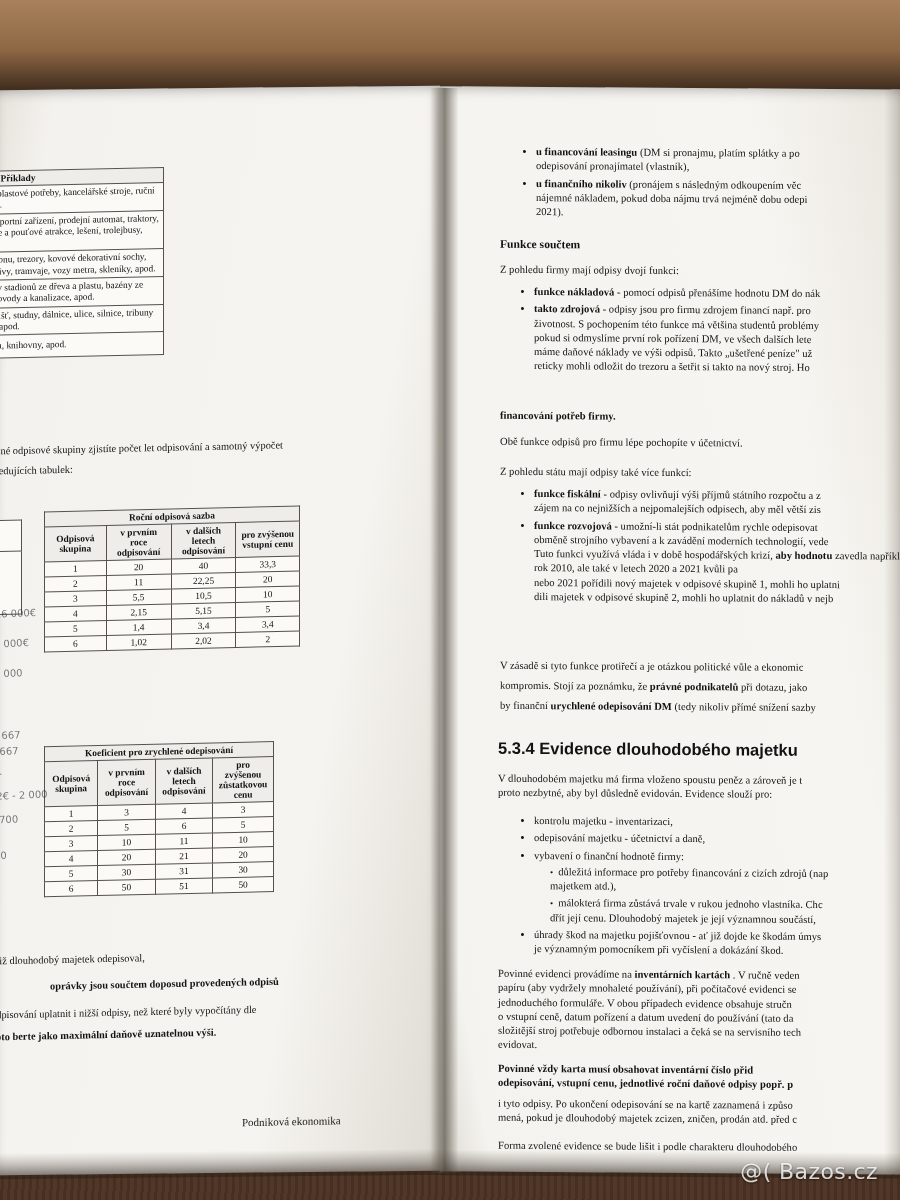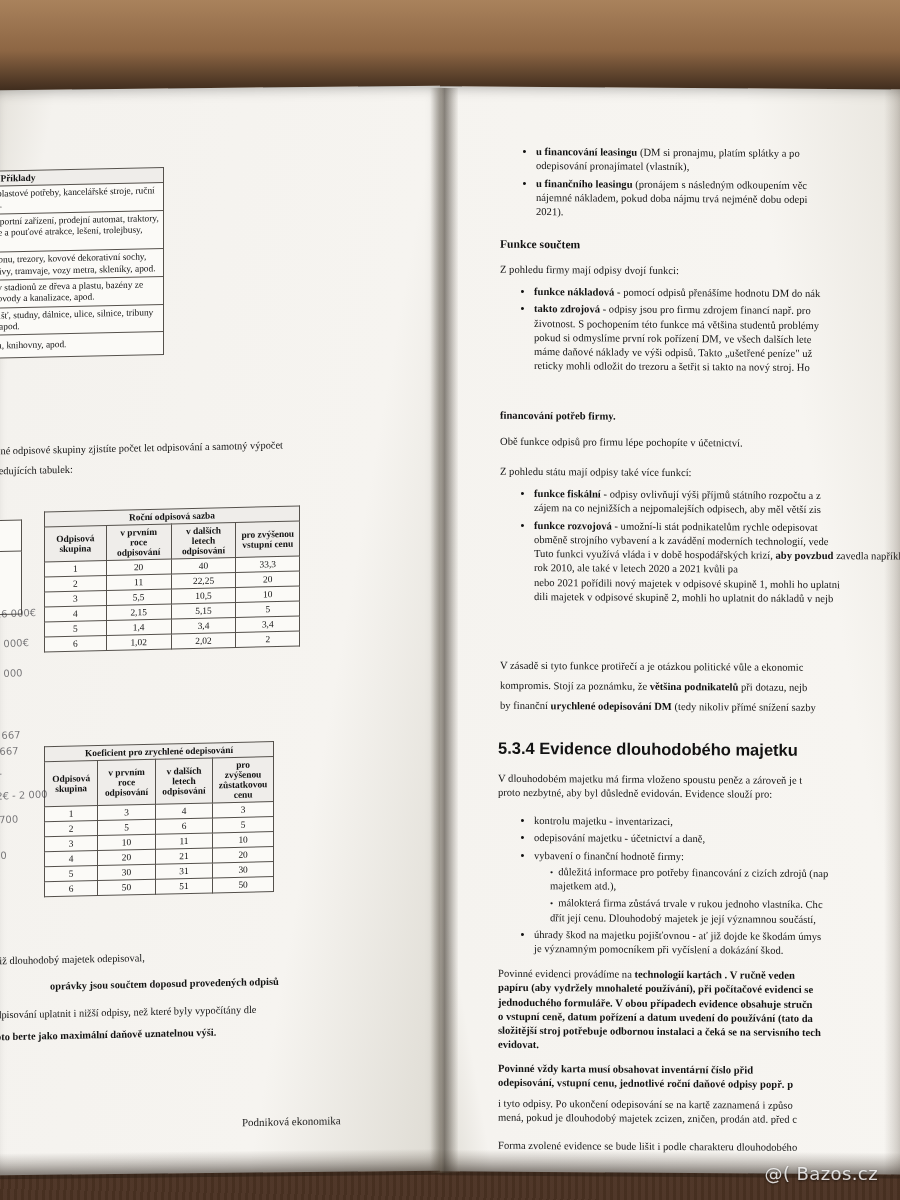--- a/index.html
+++ b/index.html
@@ -97,21 +97,21 @@
   }
   .page-shadow-bottom{
     position:absolute;left:0;bottom:-4px;width:100%;height:26px;
     background:linear-gradient(180deg,rgba(0,0,0,0) 0%,rgba(40,28,18,0.5) 100%);
   }
   
   .watermark{
     position:absolute;right:22px;bottom:16px;
     color:rgba(255,255,255,0.82);
     font-family:"DejaVu Sans",sans-serif;
-    font-size:18px;letter-spacing:0.4px;
+    font-size:22px;letter-spacing:0.4px;
     text-shadow:0 1px 2px rgba(0,0,0,0.5);
   }
 </style>
 </head>
 <body>
 
 <div class="desk"></div>
 
 <div class="book">
 
@@ -298,21 +298,21 @@
   <div class="page right">
     <div class="page-inner">
 
       <ul class="doc rp" style="left:80px;top:58px;width:400px;list-style-type:disc;">
         <li>
           <span class="b">u financování leasingu</span>
           <span style="white-space:pre-line;">(DM si pronajmu, platím splátky a po
 odepisování pronajímatel (vlastník),</span>
         </li>
         <li>
-          <span class="b">u finančního leasingu</span>
+          <span class="b">u finančního nikoliv</span>
           <span style="white-space:pre-line;">(pronájem s následným odkoupením věc
 nájemné nákladem, pokud doba nájmu trvá nejméně dobu odepi
 2021).</span>
         </li>
       </ul>
 
       <div class="rp b" style="left:60px;top:150px;font-size:11.6px;">Funkce součtem</div>
 
       <div class="rp" style="left:60px;top:176px;width:410px;">Z pohledu firmy mají odpisy dvojí funkci:</div>
 
@@ -341,32 +341,32 @@
         <li>
           <span class="b">funkce fiskální</span>
           <span style="white-space:pre-line;">- odpisy ovlivňují výši příjmů státního rozpočtu a z
 zájem na co nejnižších a nejpomalejších odpisech, aby měl větší zis</span>
         </li>
         <li>
           <span class="b">funkce rozvojová</span>
           <span style="white-space:pre-line;margin-top:20px;">- umožní-li stát podnikatelům rychle odepisovat
 obměně strojního vybavení a k zavádění moderních technologií, vede
 Tuto funkci využívá vláda i v době hospodářských krizí,</span>
-          <span class="b">aby povzbud</span>
+          <span class="b">aby hodnotu</span>
           <span style="white-space:pre-line;">zavedla například pro rok 2010, ale také v letech 2020 a 2021 kvůli pa
 nebo 2021 pořídili nový majetek v odpisové skupině 1, mohli ho uplatni
 dili majetek v odpisové skupině 2, mohli ho uplatnit do nákladů v nejb</span>
         </li>
       </ul>
 
       <div class="rp" style="left:60px;top:572px;width:410px;">V zásadě si tyto funkce protiřečí a je otázkou politické vůle a ekonomic</div>
       <div class="rp" style="left:60px;top:592px;width:410px;">
         <span>kompromis. Stojí za poznámku, že</span>
-        <span class="b">většina podnikatelů</span>
-        <span>při dotazu, nejb</span>
+        <span class="b">právné podnikatelů</span>
+        <span>při dotazu, jako</span>
       </div>
       <div class="rp" style="left:60px;top:612px;width:412px;">
         <span>by finanční</span>
         <span class="b">urychlené odepisování DM</span>
         <span>(tedy nikoliv přímé snížení sazby</span>
       </div>
 
       <div class="rp h3" style="left:58px;top:650px;width:420px;">5.3.4 Evidence dlouhodobého majetku</div>
 
       <div class="rp" style="left:58px;top:685px;width:418px;white-space:pre-line;">V dlouhodobém majetku má firma vloženo spoustu peněz a zároveň je t
@@ -383,22 +383,22 @@
             <li style="white-space:pre-line;">málokterá firma zůstává trvale v rukou jednoho vlastníka. Chc
 dřít její cenu. Dlouhodobý majetek je její významnou součástí,</li>
           </ul>
         </li>
         <li style="white-space:pre-line;">úhrady škod na majetku pojišťovnou - ať již dojde ke škodám úmys
 je významným pomocníkem při vyčíslení a dokázání škod.</li>
       </ul>
 
       <div class="rp" style="left:58px;top:880px;width:420px;">
         <span>Povinné evidenci provádíme na</span>
-        <span class="b">technologií kartách</span>
-        <span style="white-space:pre-line;font-weight:bold;">. V ručně veden
+        <span class="b">inventárních kartách</span>
+        <span style="white-space:pre-line;">. V ručně veden
 papíru (aby vydržely mnohaleté používání), při počítačové evidenci se
 jednoduchého formuláře. V obou případech evidence obsahuje stručn
 o vstupní ceně, datum pořízení a datum uvedení do používání (tato da
 složitější stroj potřebuje odbornou instalaci a čeká se na servisního tech
 evidovat.</span>
       </div>
 
       <div class="rp b" style="left:58px;top:975px;width:420px;white-space:pre-line;">Povinné vždy karta musí obsahovat inventární číslo přid
 odepisování, vstupní cenu, jednotlivé roční daňové odpisy popř. p</div>
       <div class="rp" style="left:58px;top:1010px;width:420px;white-space:pre-line;">i tyto odpisy. Po ukončení odepisování se na kartě zaznamená i způso

